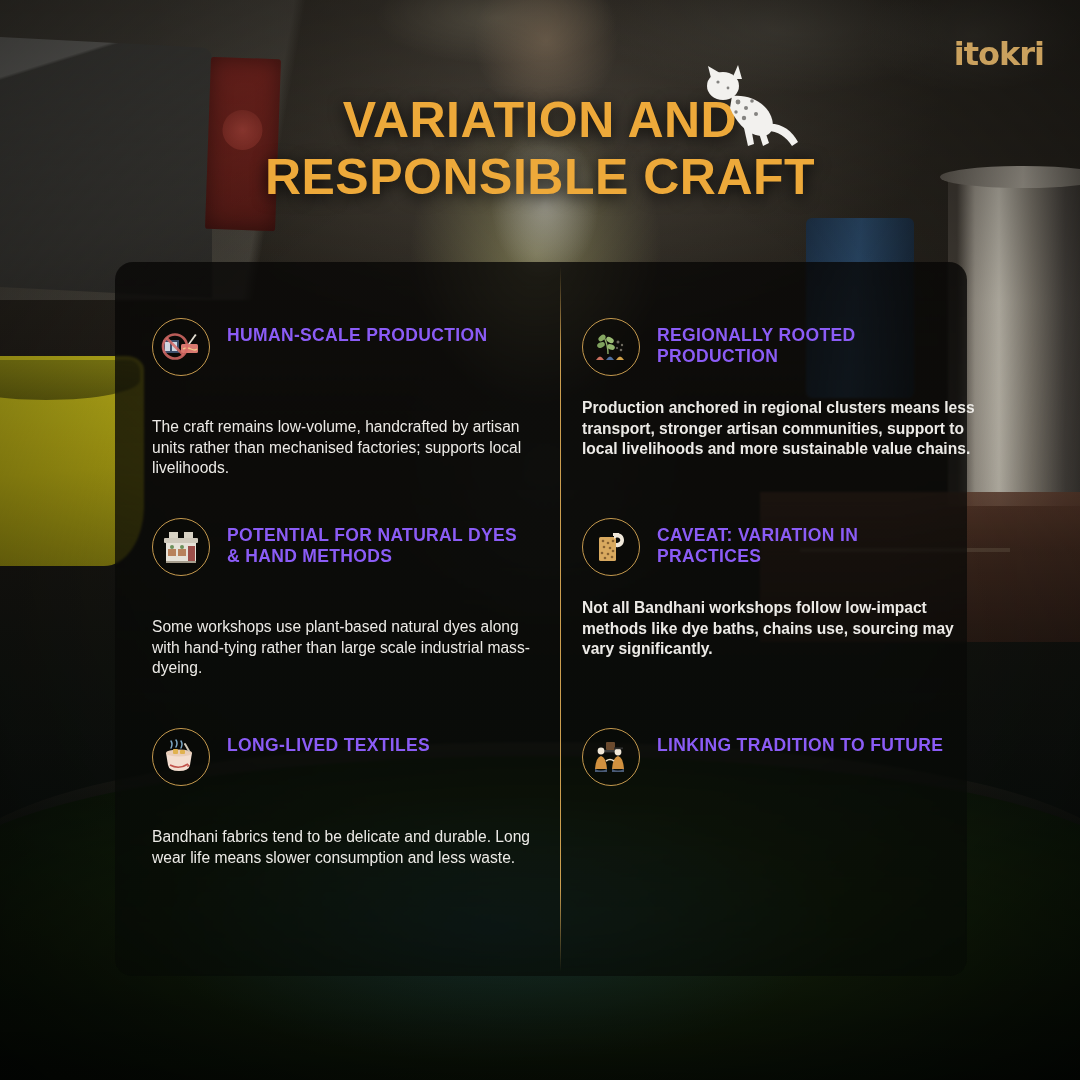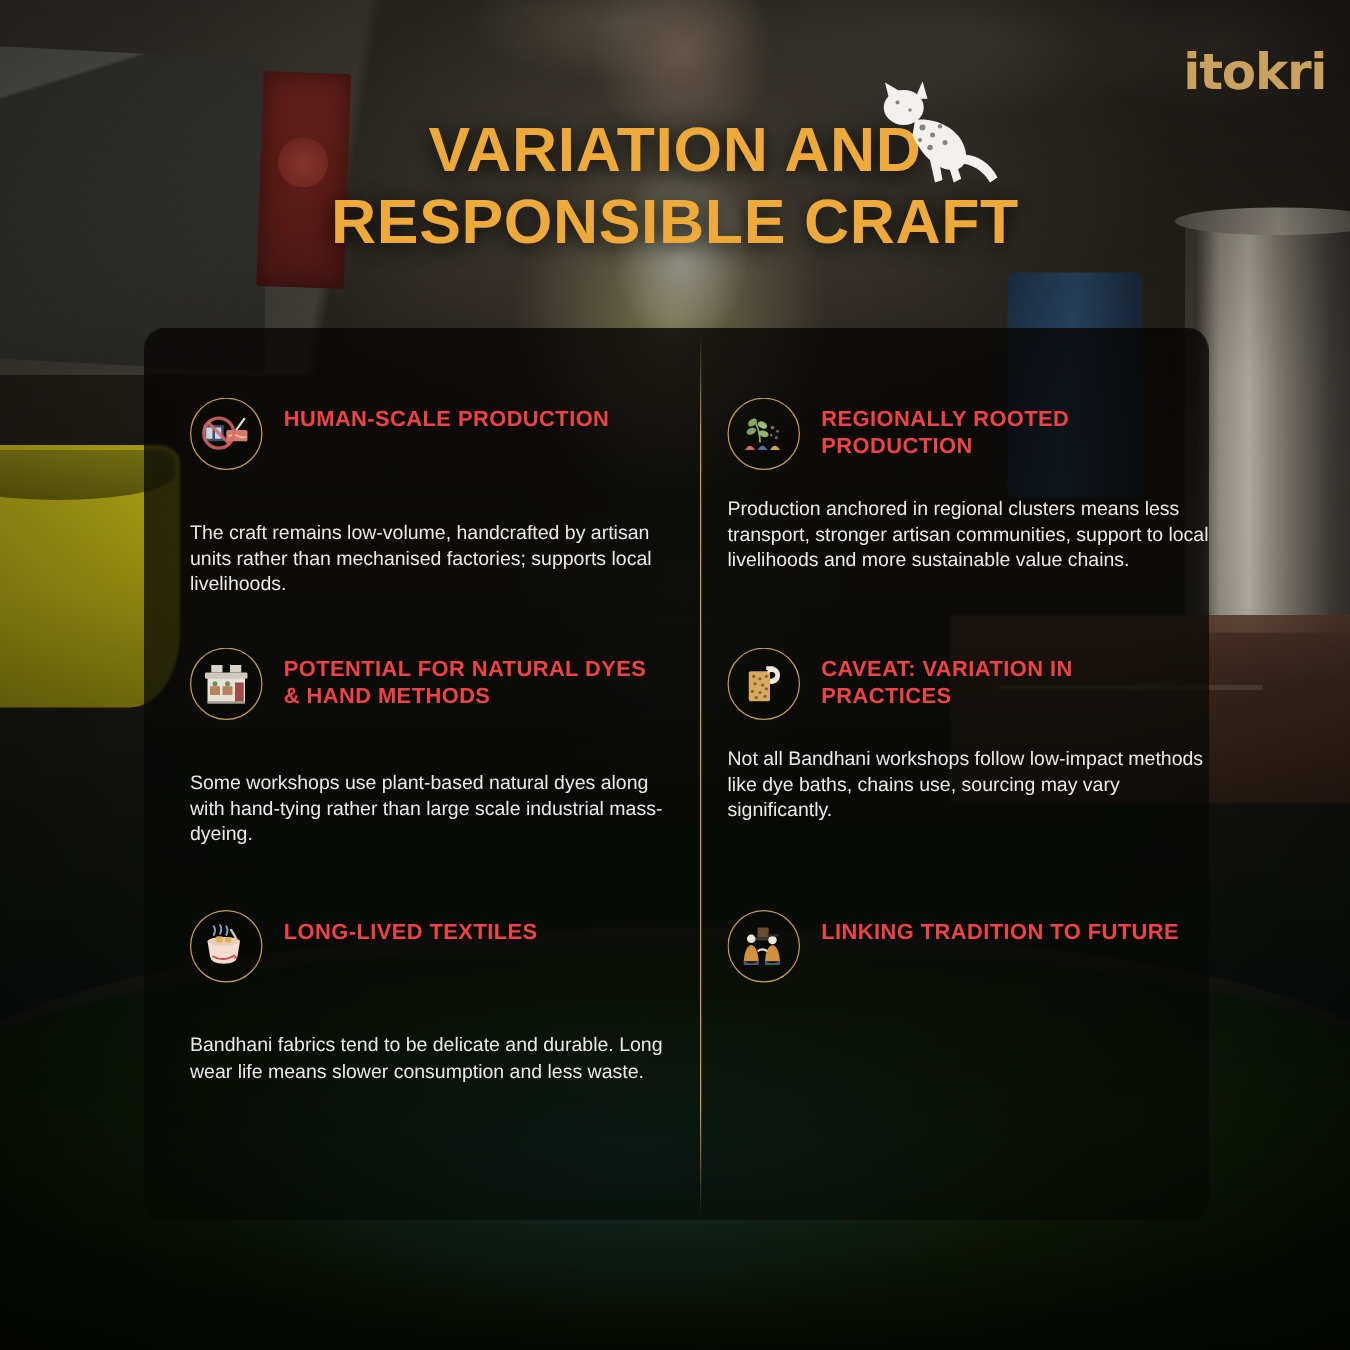--- a/index.html
+++ b/index.html
@@ -112,22 +112,22 @@
   }
   .bg-vignette{
     position:absolute;inset:0;
     background:
       radial-gradient(ellipse 78% 72% at 50% 46%, rgba(0,0,0,0) 42%, rgba(0,0,0,.55) 100%),
       linear-gradient(rgba(0,0,0,.30), rgba(0,0,0,.10) 28%, rgba(0,0,0,.22) 70%, rgba(0,0,0,.55) 100%);
   }
 
   
   .logo{
-    position:absolute;right:19px;top:38px;
-    font-size:40px;font-weight:700;letter-spacing:-1px;
+    position:absolute;right:36px;top:38px;
+    font-size:32px;font-weight:700;letter-spacing:-1px;
     color:#caa15e;line-height:1;
     font-family:"DejaVu Sans",sans-serif;
   }
 
   
   .title-wrap{position:absolute;left:0;top:92px;width:1080px;text-align:center;}
   .title{
     margin:0;color:#edа43a;color:#eda93a;
     font-size:50px;font-weight:700;line-height:1.14;letter-spacing:.5px;
     text-shadow:0 3px 16px rgba(0,0,0,.85);
@@ -154,37 +154,37 @@
   .card .head{display:flex;align-items:flex-start;gap:17px;}
   .ring{
     flex:0 0 auto;width:58px;height:58px;border-radius:50%;
     border:1.4px solid #c69a4e;
     display:flex;align-items:center;justify-content:center;
     background:rgba(10,8,6,.35);
     box-sizing:border-box;
   }
   .ring svg{display:block;}
   .card h3{
-    margin:7px 0 0;color:#ef4444;
+    margin:7px 0 0;color:#8b5cf6;
     font-size:17.5px;font-weight:700;line-height:1.22;letter-spacing:.35px;
     text-transform:uppercase;
   }
   .card p{
     margin:22px 0 0;color:#eceae6;
     font-size:15.6px;line-height:1.32;font-weight:400;
   }
 
   
   .col-l{left:152px;width:392px;}
   .col-r{left:582px;width:400px;}
   .row-1{top:318px;}
   .row-2{top:518px;}
   .row-3{top:728px;}
   .col-l.row-1 p,.col-l.row-2 p,.col-l.row-3 p{width:388px;margin-top:41px;}
-  .col-r.row-1 p,.col-r.row-2 p,.col-r.row-3 p{width:400px;}
+  .col-r.row-1 p,.col-r.row-2 p,.col-r.row-3 p{width:400px;font-weight:bold;}
   .col-l h3{max-width:300px;}
   .col-r h3{max-width:300px;}
 </style>
 </head>
 <body>
 
 <div id="stage">
 
   <div class="bg">
     <div class="bg-base"></div>

